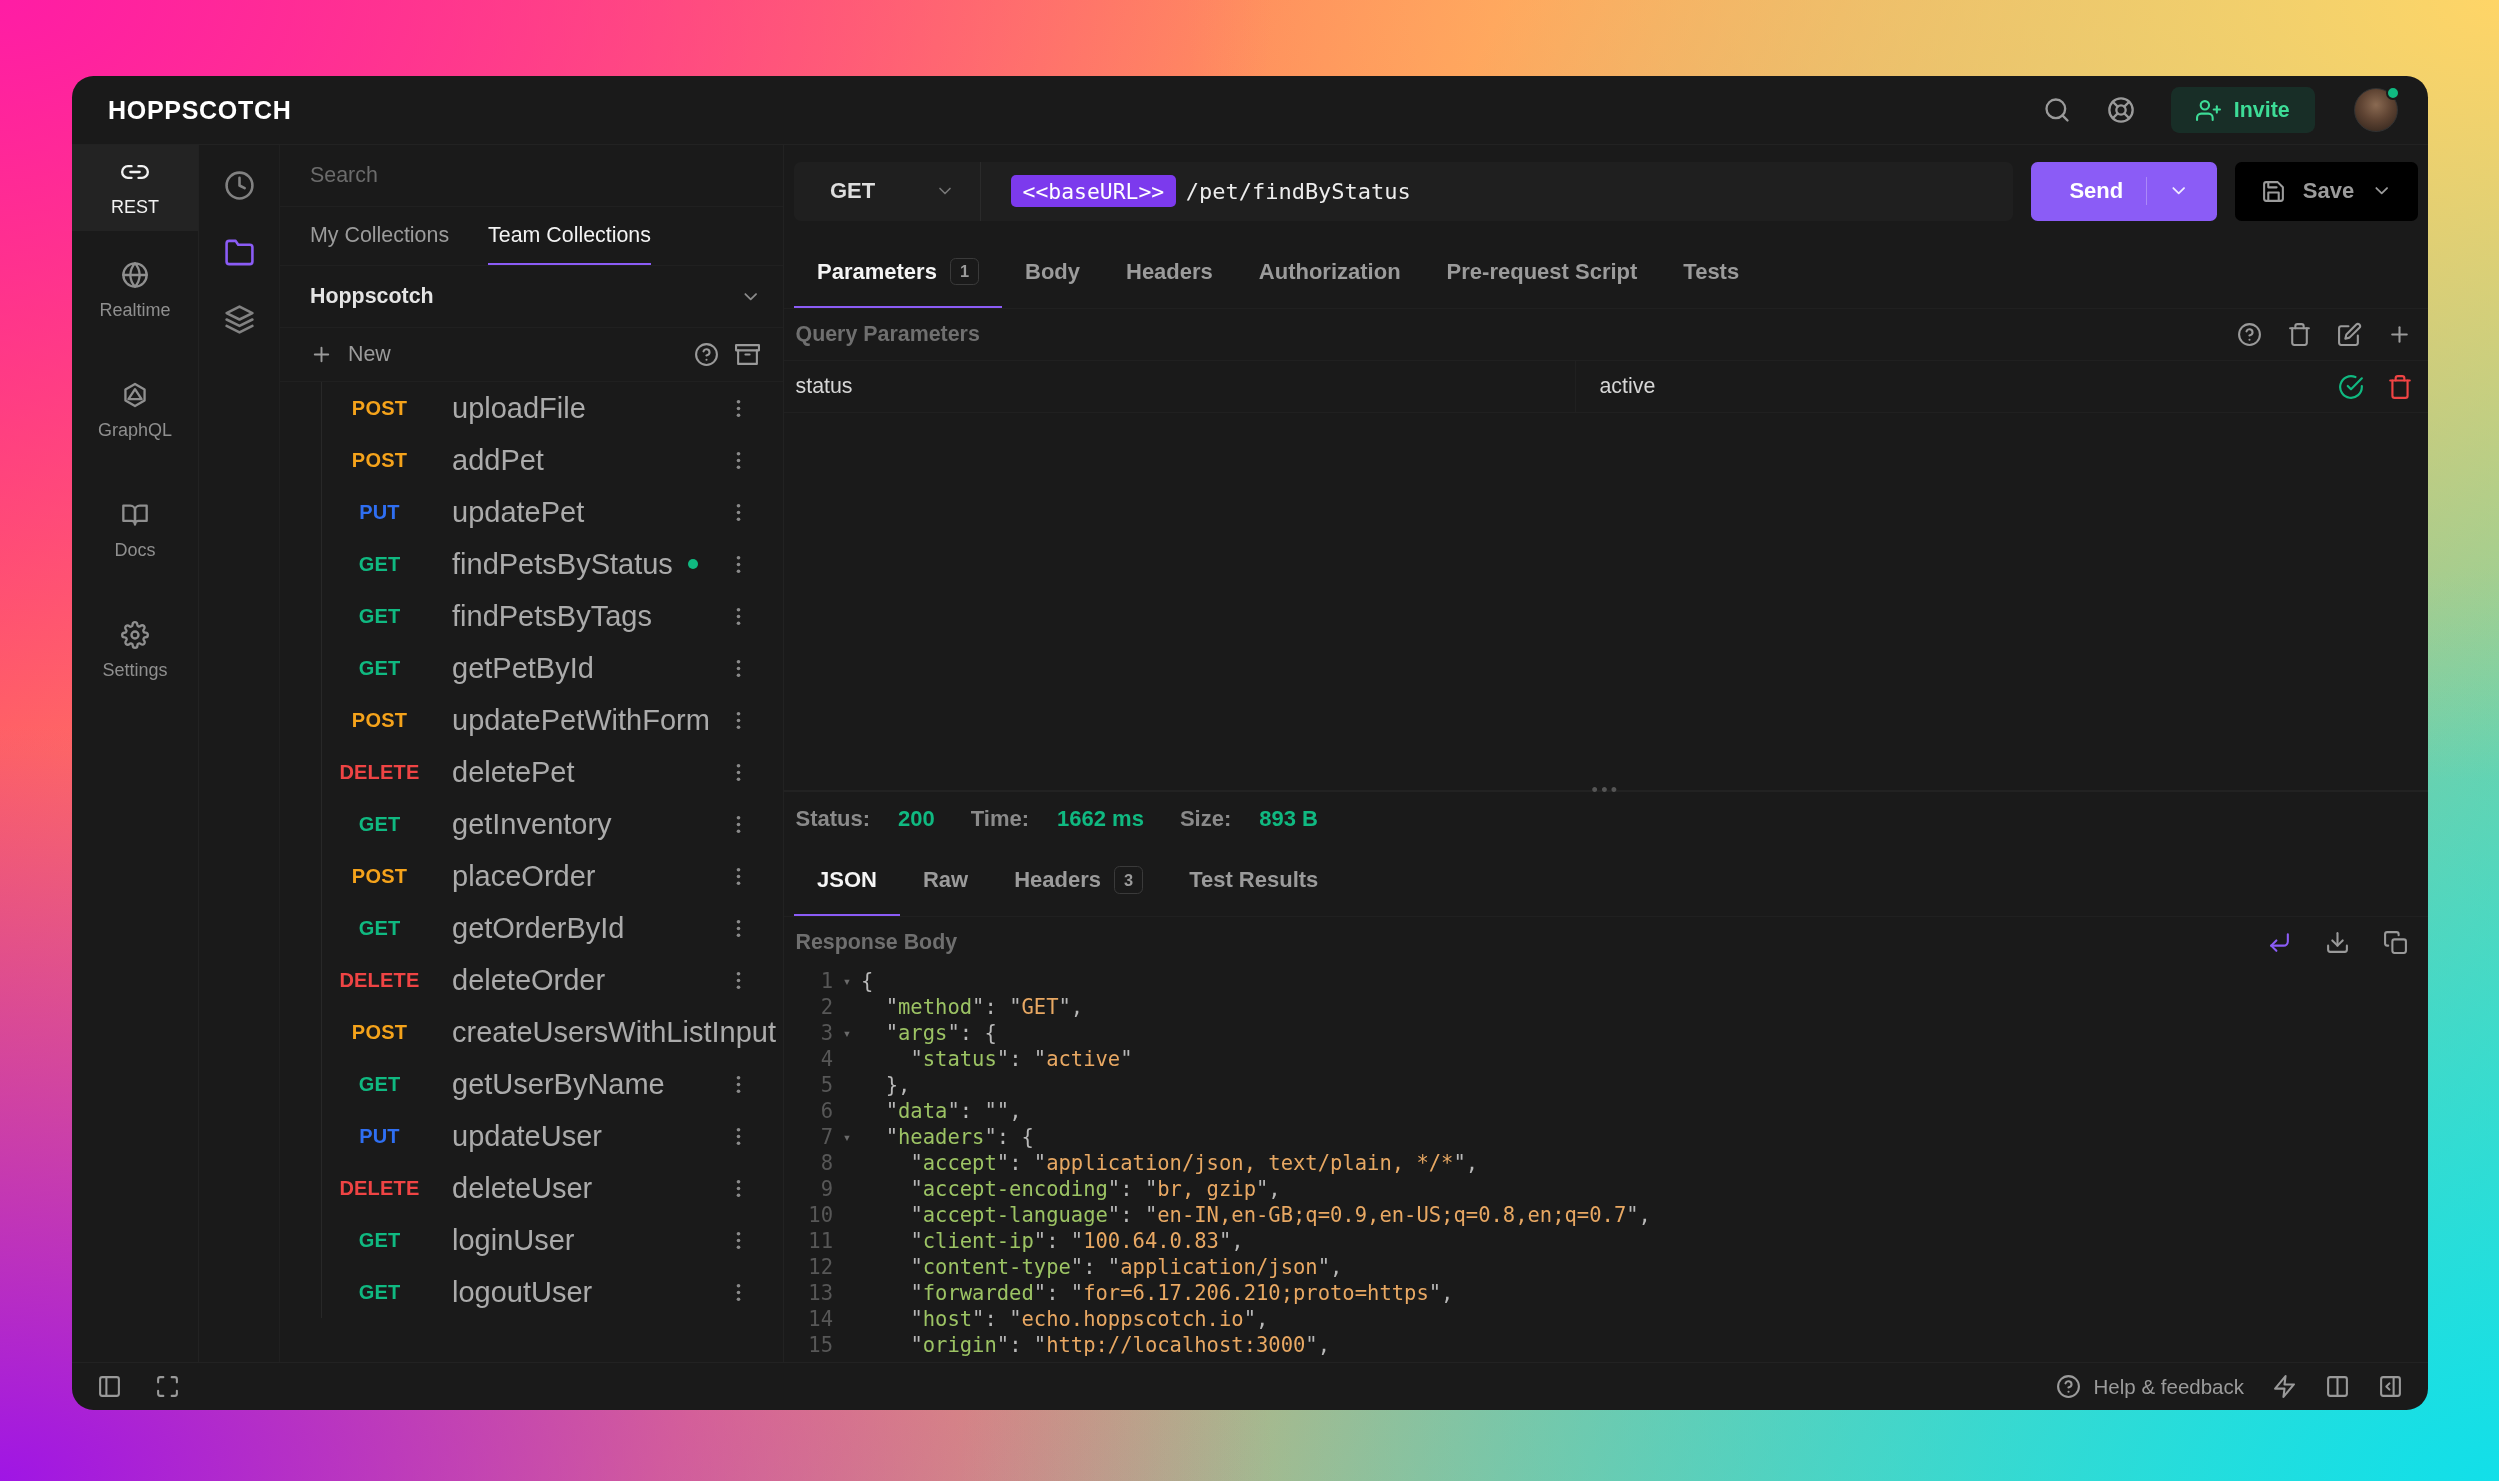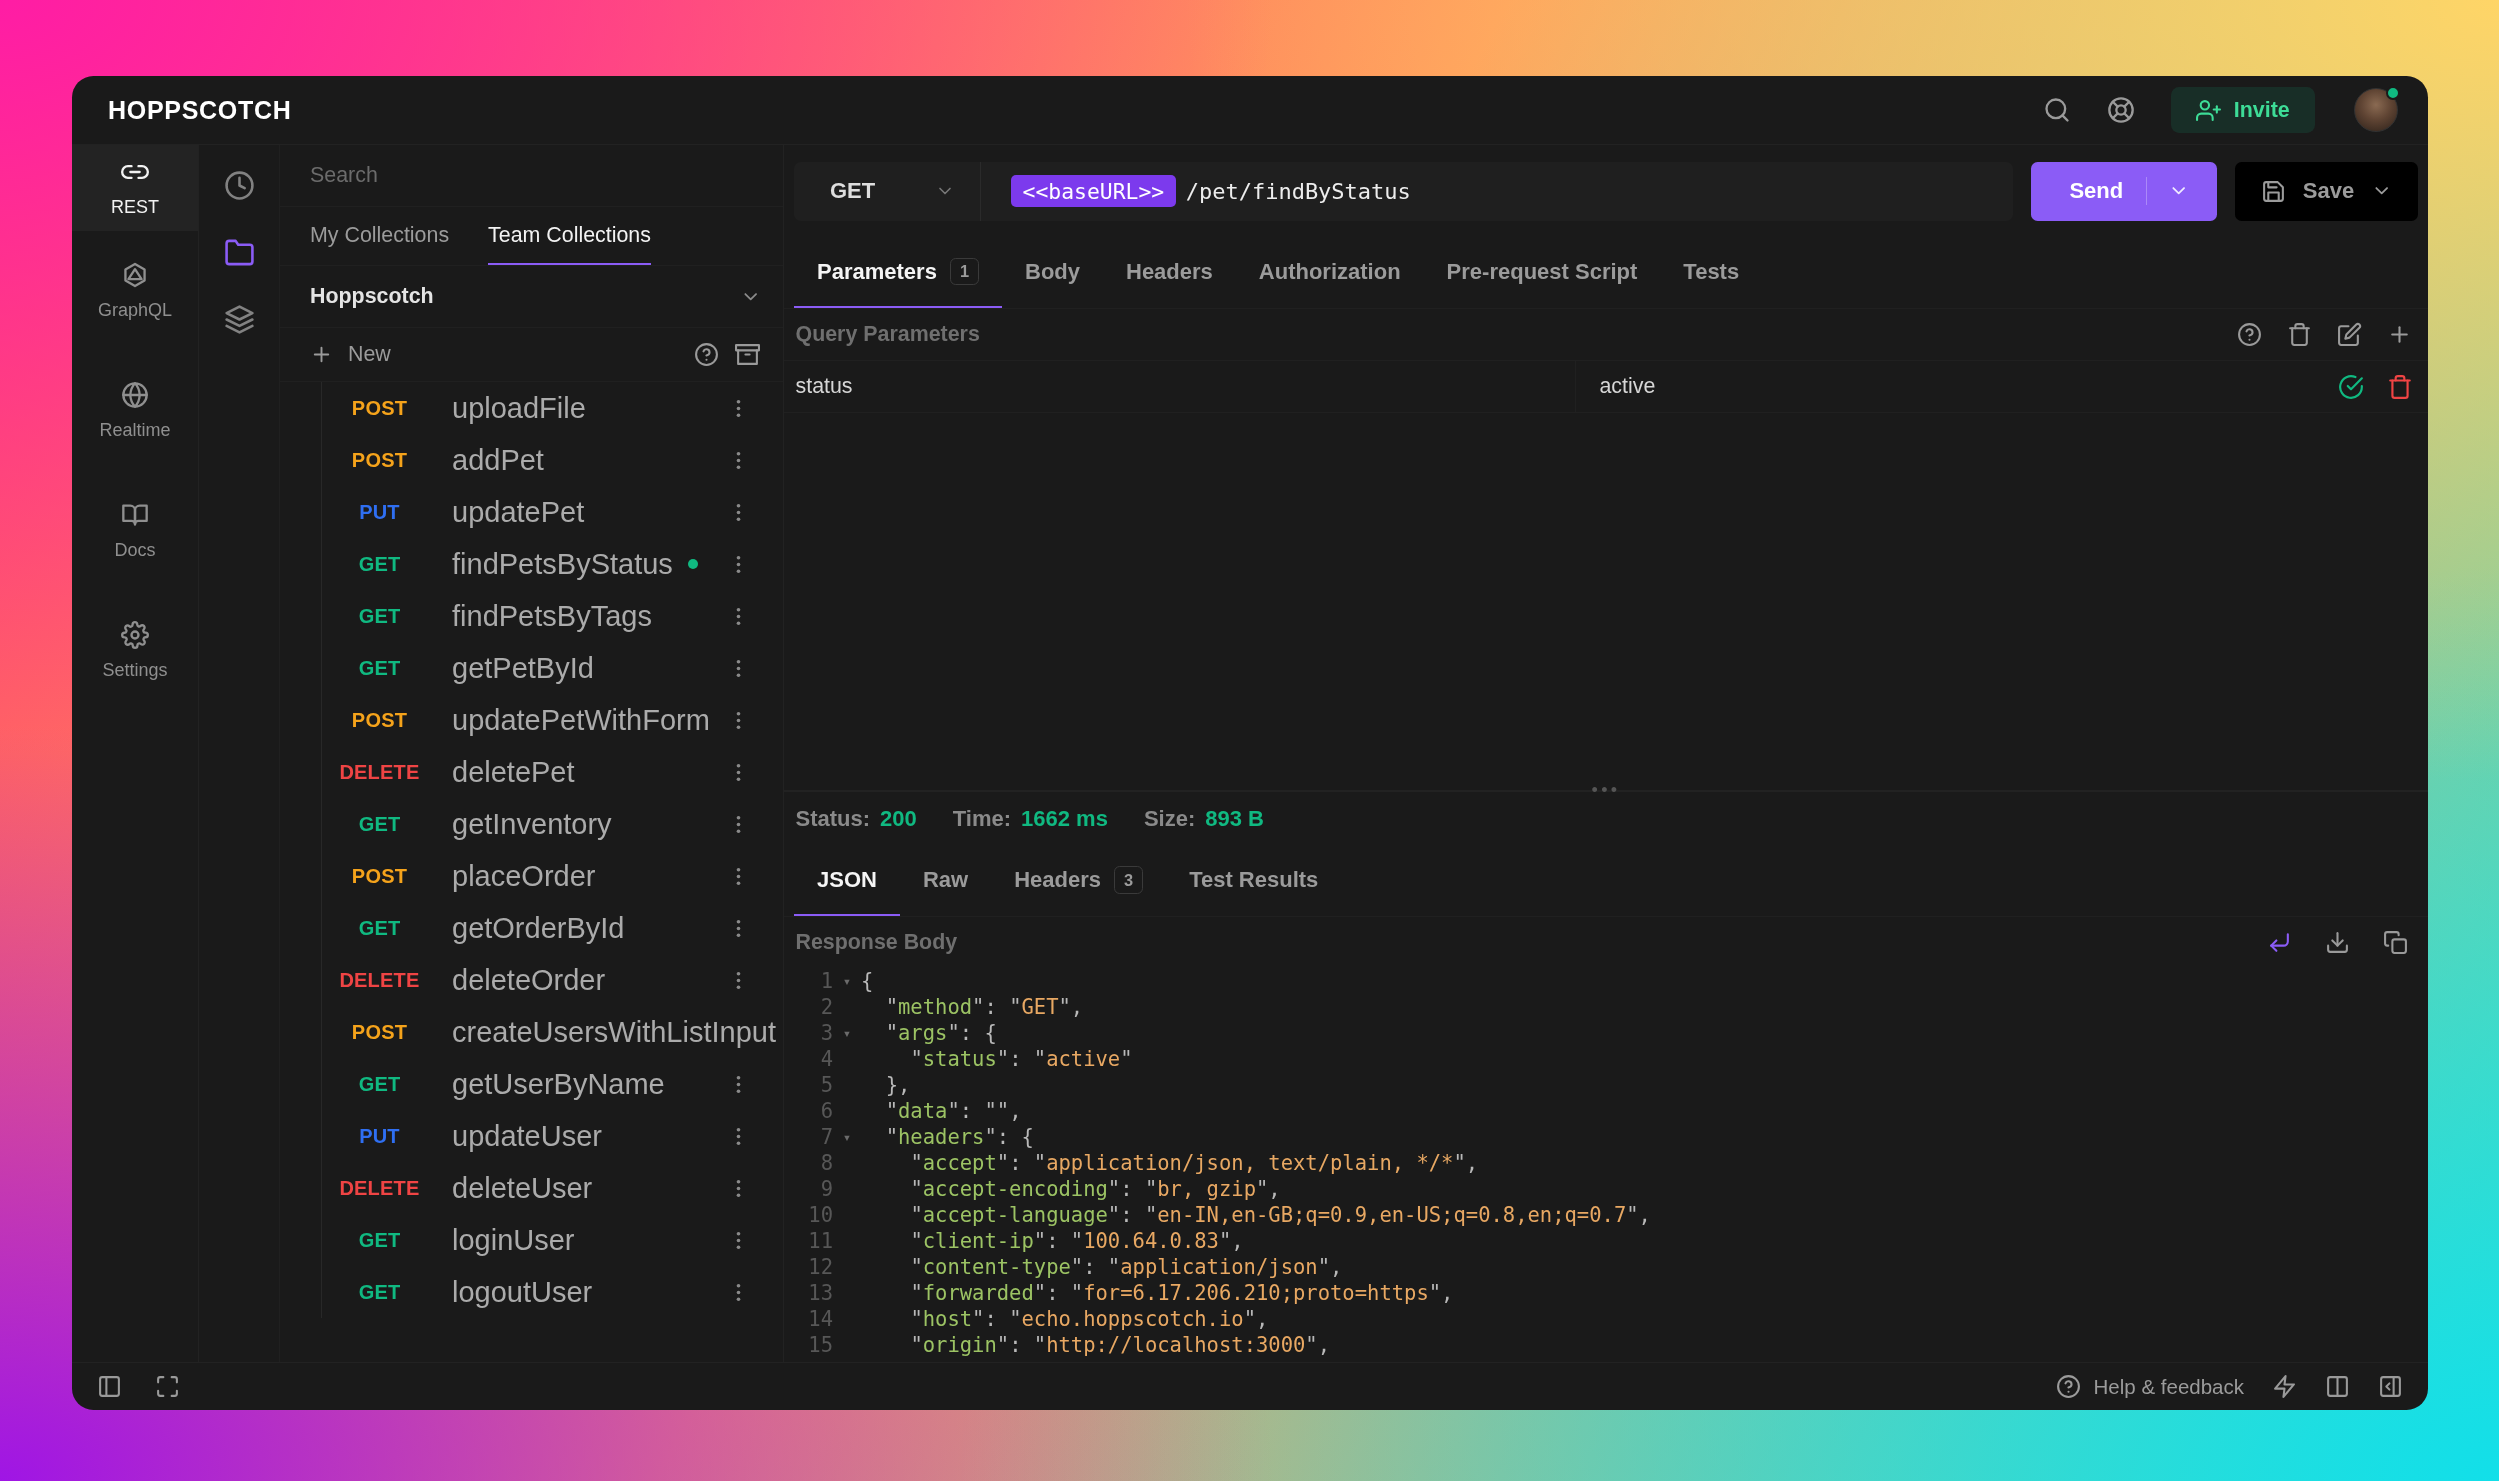--- a/index.html
+++ b/index.html
@@ -104,21 +104,21 @@
   .param-val { flex:1; align-self:stretch; display:flex; align-items:center; padding-left:23px; font-size:21.4px; color:#d6d6d6; }
   .param-actions { display:flex; align-items:center; gap:23px; padding-right:15px; }
   .act-check { color:#10b981; } .act-del { color:#ef4444; }
   .param-actions svg { width:26px; height:26px; }
 
   .req-void { flex:1; }
   .splitter { height:1.6px; flex:none; background:#222; position:relative; }
   .splitter .grip { position:absolute; left:50%; top:-7.4px; transform:translateX(-50%); color:#555; font-size:18px; letter-spacing:3.3px; line-height:15px; }
 
   .status-row { height:54px; flex:none; display:flex; align-items:center; gap:36px; padding:0 11.5px; font-size:22px; font-weight:600; }
-  .status-item { display:flex; gap:10px; }
+  .status-item { display:flex; gap:28px; }
   .status-item .lab { color:#8a8a8a; }
   .status-item .val { color:#10b981; }
 
   .resp-head { height:51px; flex:none; display:flex; align-items:center; padding:0 20px 0 11.5px; }
   .resp-actions { margin-left:auto; display:flex; align-items:center; gap:33px; }
   .wrap-active { color:#8b5cf6; }
 
   .code { height:394px; flex:none; overflow:hidden; padding-left:10px; font-family:"DejaVu Sans Mono", monospace; font-size:20.5px; }
   .code-line { display:flex; height:26px; line-height:26px; white-space:pre; }
   .ln { width:39px; flex:none; text-align:right; color:#575757; }
@@ -188,35 +188,35 @@
                 <path d="M15 7h3a5 5 0 0 1 0 10h-3"></path>
                 <path d="M9 17H6a5 5 0 0 1 0-10h3"></path>
                 <line x1="8" y1="12" x2="16" y2="12"></line>
               </svg>
             </span>
           <span class="rail-label">REST</span>
         </div>
         <div class="rail-item">
           <span class="rail-icon">
               <svg class="ic" width="28" height="28" viewBox="0 0 24 24">
-                <path d="M12 2.5l8.2 4.75v9.5L12 21.5l-8.2-4.75v-9.5z"></path>
-                <path d="M12 7l5.6 8.6H6.4z"></path>
-              </svg>
-            </span>
-          <span class="rail-label">GraphQL</span>
+                <circle cx="12" cy="12" r="10"></circle>
+                <line x1="2" y1="12" x2="22" y2="12"></line>
+                <path d="M12 2a15.3 15.3 0 0 1 4 10 15.3 15.3 0 0 1-4 10 15.3 15.3 0 0 1-4-10 15.3 15.3 0 0 1 4-10z"></path>
+              </svg>
+            </span>
+          <span class="rail-label">Realtime</span>
         </div>
         <div class="rail-item">
           <span class="rail-icon">
               <svg class="ic" width="28" height="28" viewBox="0 0 24 24">
-                <circle cx="12" cy="12" r="10"></circle>
-                <line x1="2" y1="12" x2="22" y2="12"></line>
-                <path d="M12 2a15.3 15.3 0 0 1 4 10 15.3 15.3 0 0 1-4 10 15.3 15.3 0 0 1-4-10 15.3 15.3 0 0 1 4-10z"></path>
-              </svg>
-            </span>
-          <span class="rail-label">Realtime</span>
+                <path d="M12 2.5l8.2 4.75v9.5L12 21.5l-8.2-4.75v-9.5z"></path>
+                <path d="M12 7l5.6 8.6H6.4z"></path>
+              </svg>
+            </span>
+          <span class="rail-label">GraphQL</span>
         </div>
         <div class="rail-item">
           <span class="rail-icon">
               <svg class="ic" width="28" height="28" viewBox="0 0 24 24">
                 <path d="M2 4h6a4 4 0 0 1 4 4v12a3 3 0 0 0-3-3H2z"></path>
                 <path d="M22 4h-6a4 4 0 0 0-4 4v12a3 3 0 0 1 3-3h7z"></path>
               </svg>
             </span>
           <span class="rail-label">Docs</span>
         </div>

